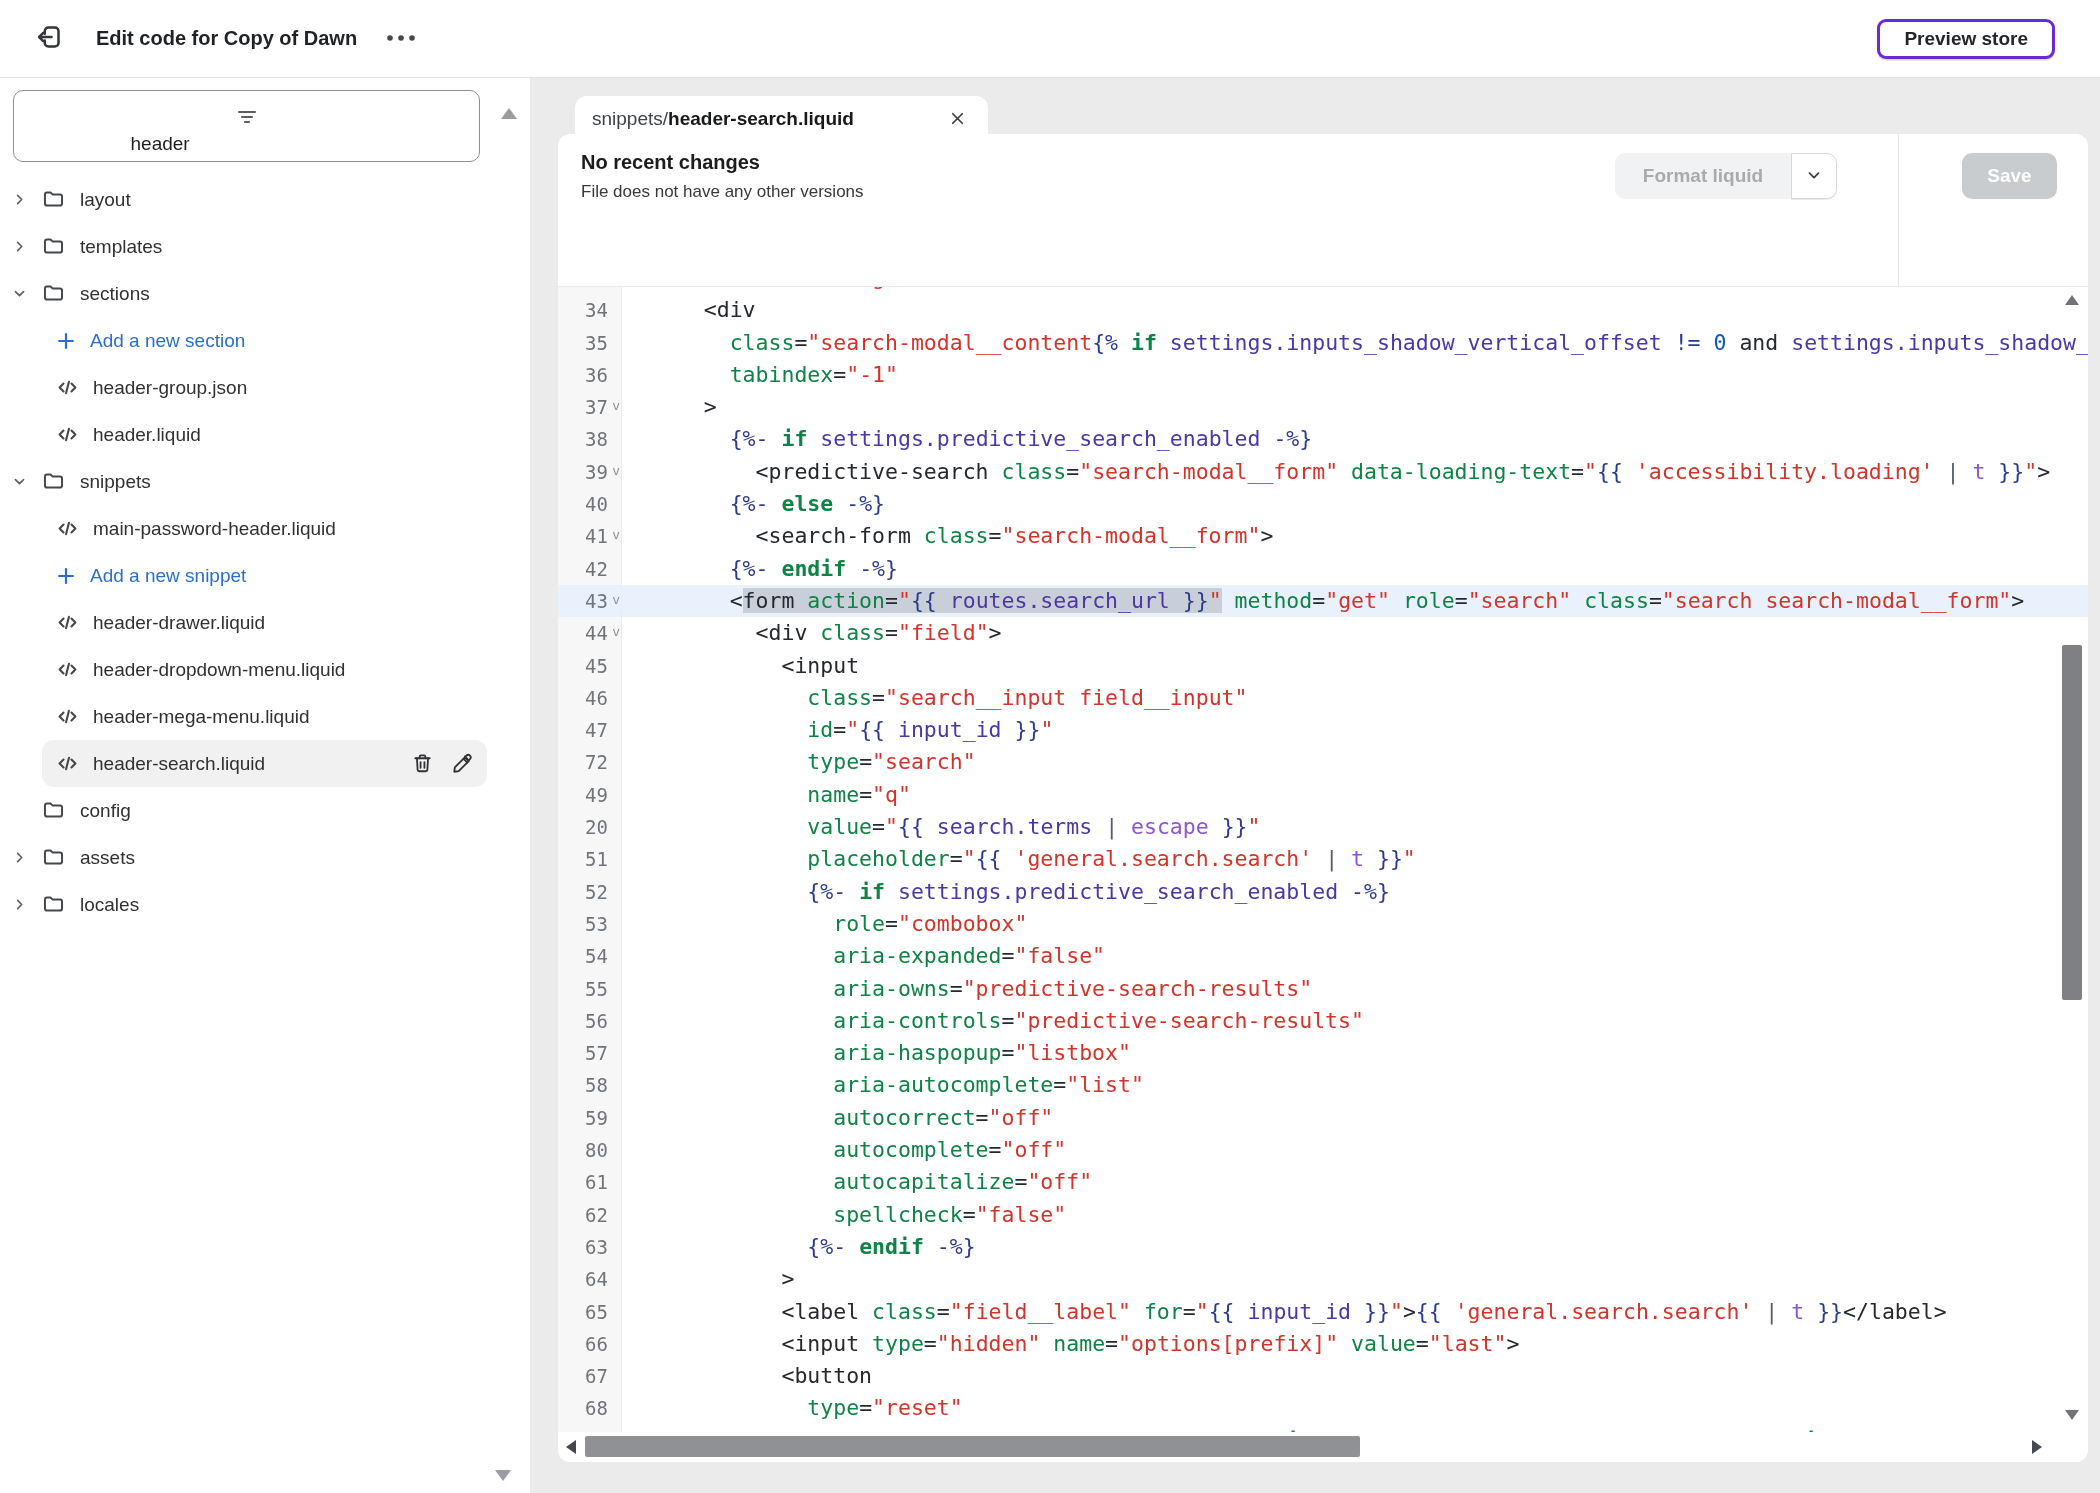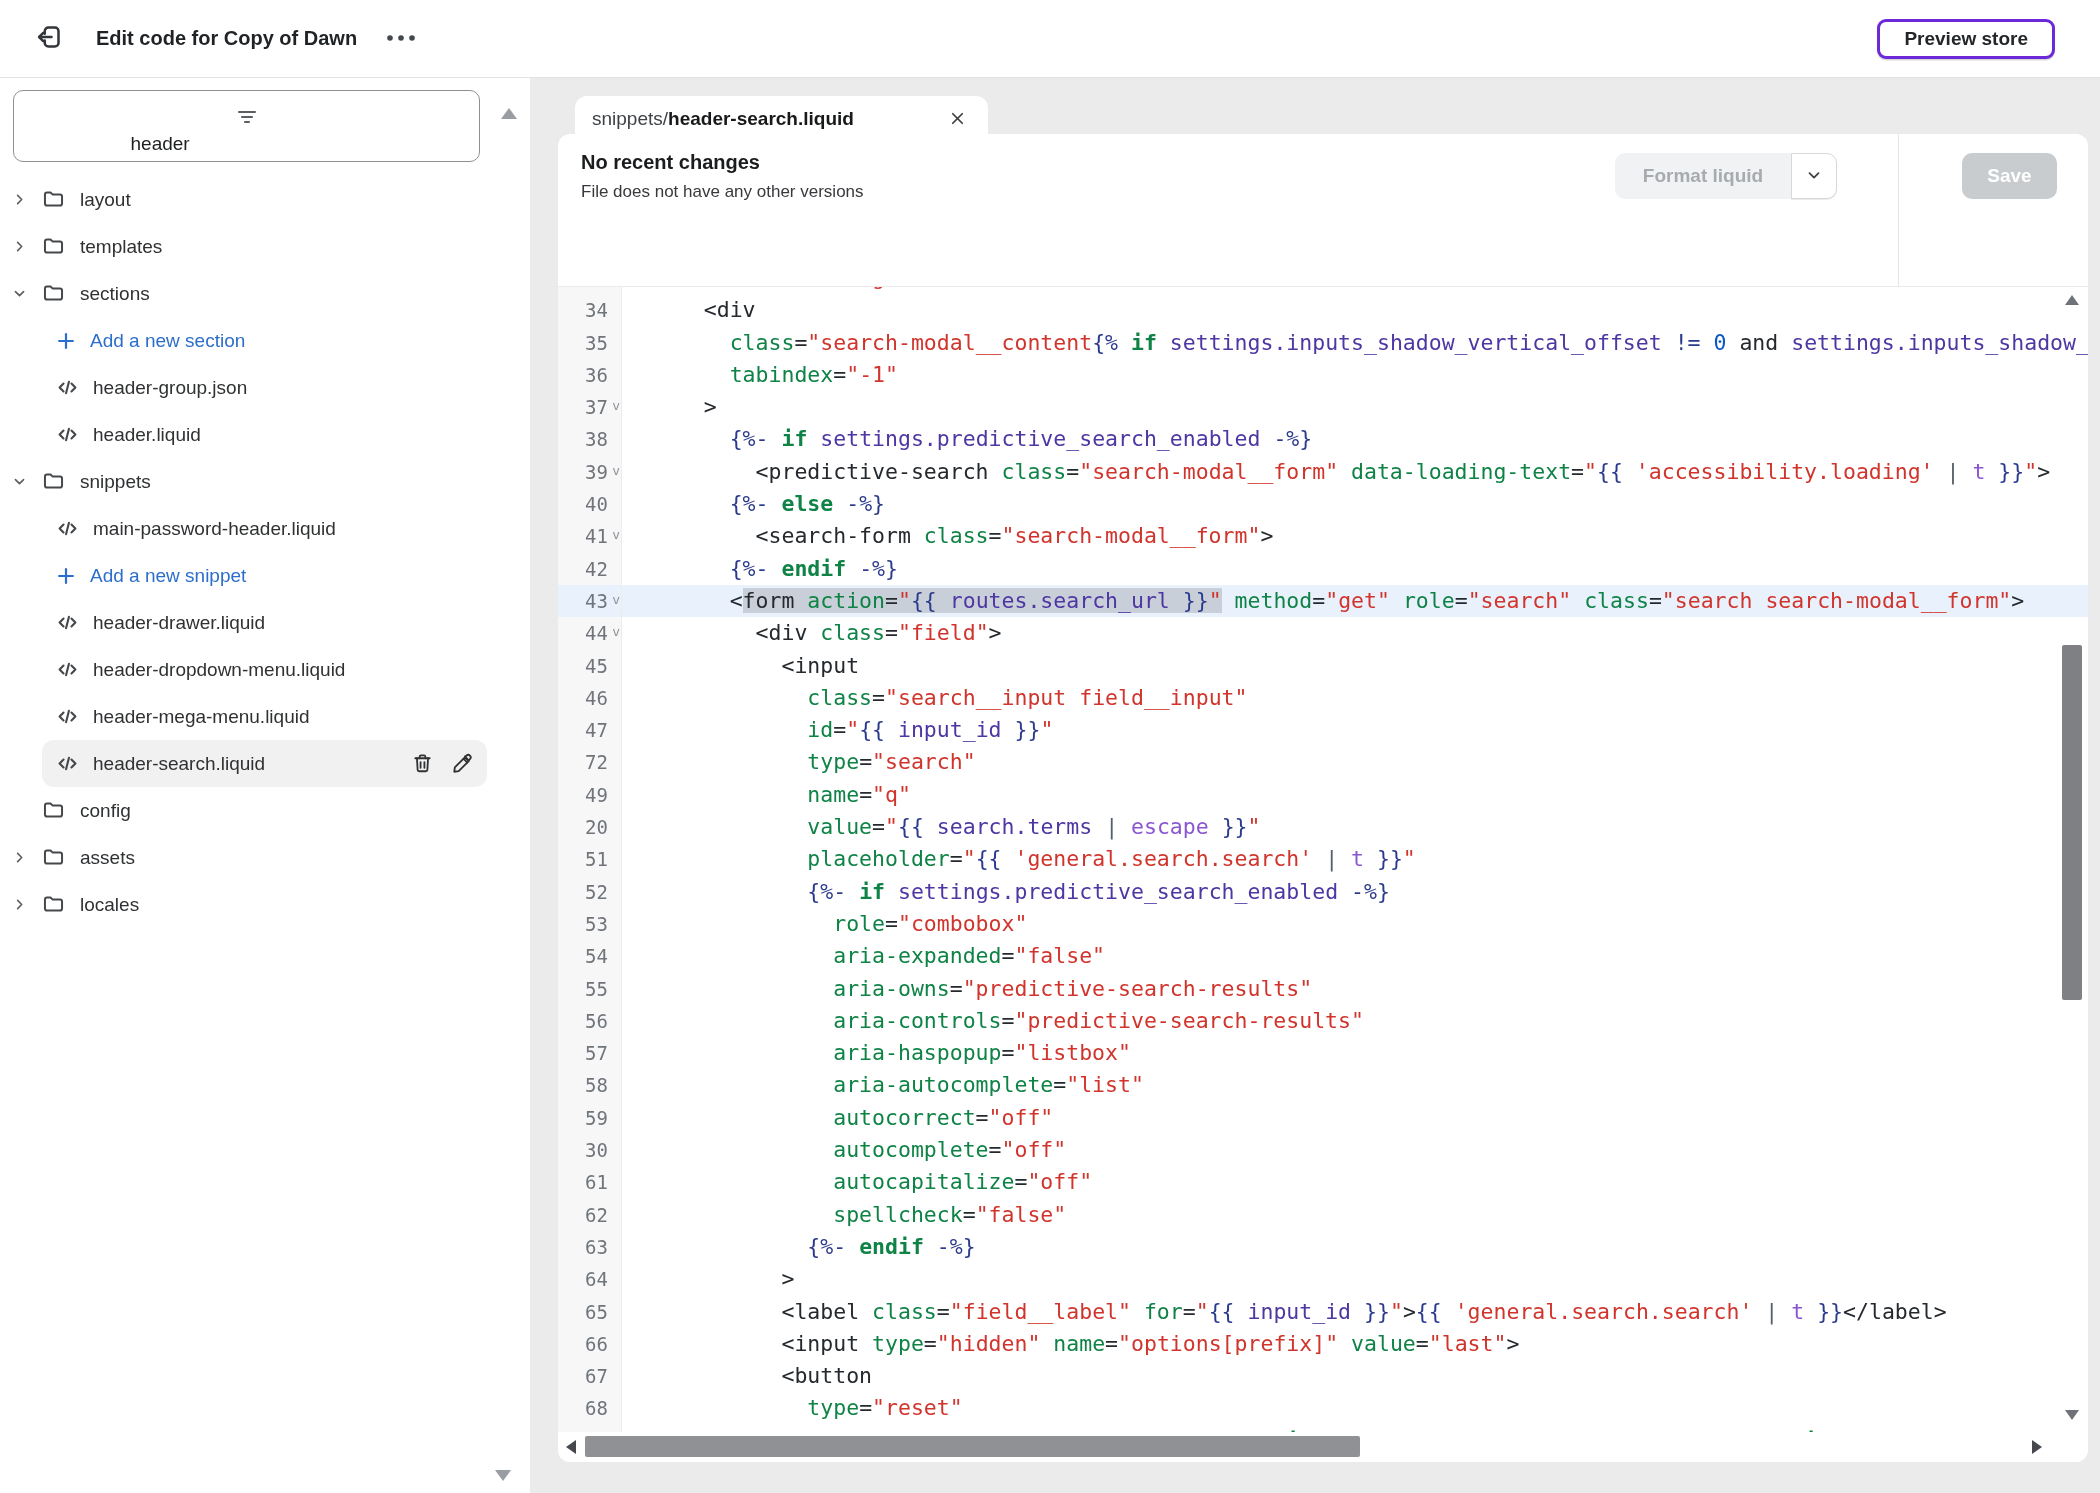--- a/index.html
+++ b/index.html
@@ -464,21 +464,21 @@
           </div>
           <div class="crow">
             <div class="g">58</div>
             <div class="cc"><span class="tok-d">              </span><span class="tok-a">aria-autocomplete</span><span class="tok-d">=</span><span class="tok-s">"list"</span></div>
           </div>
           <div class="crow">
             <div class="g">59</div>
             <div class="cc"><span class="tok-d">              </span><span class="tok-a">autocorrect</span><span class="tok-d">=</span><span class="tok-s">"off"</span></div>
           </div>
           <div class="crow">
-            <div class="g">30</div>
+            <div class="g">80</div>
             <div class="cc"><span class="tok-d">              </span><span class="tok-a">autocomplete</span><span class="tok-d">=</span><span class="tok-s">"off"</span></div>
           </div>
           <div class="crow">
             <div class="g">61</div>
             <div class="cc"><span class="tok-d">              </span><span class="tok-a">autocapitalize</span><span class="tok-d">=</span><span class="tok-s">"off"</span></div>
           </div>
           <div class="crow">
             <div class="g">62</div>
             <div class="cc"><span class="tok-d">              </span><span class="tok-a">spellcheck</span><span class="tok-d">=</span><span class="tok-s">"false"</span></div>
           </div>

